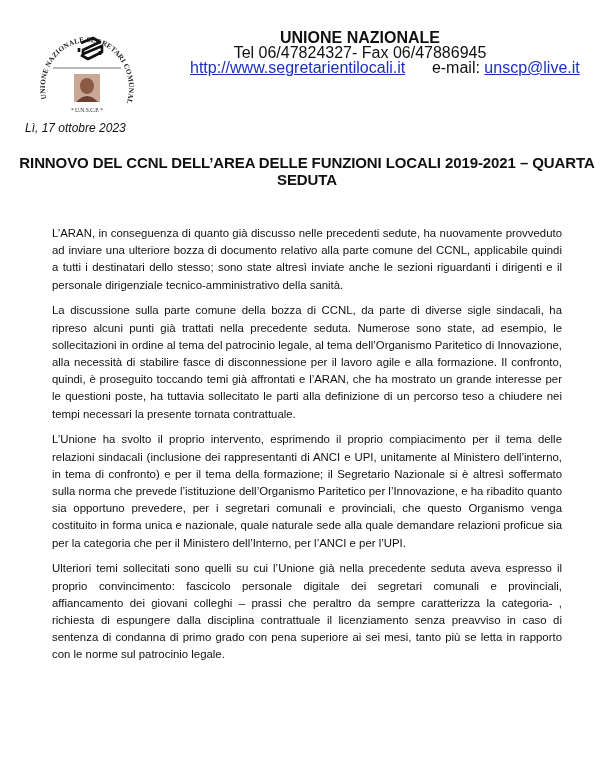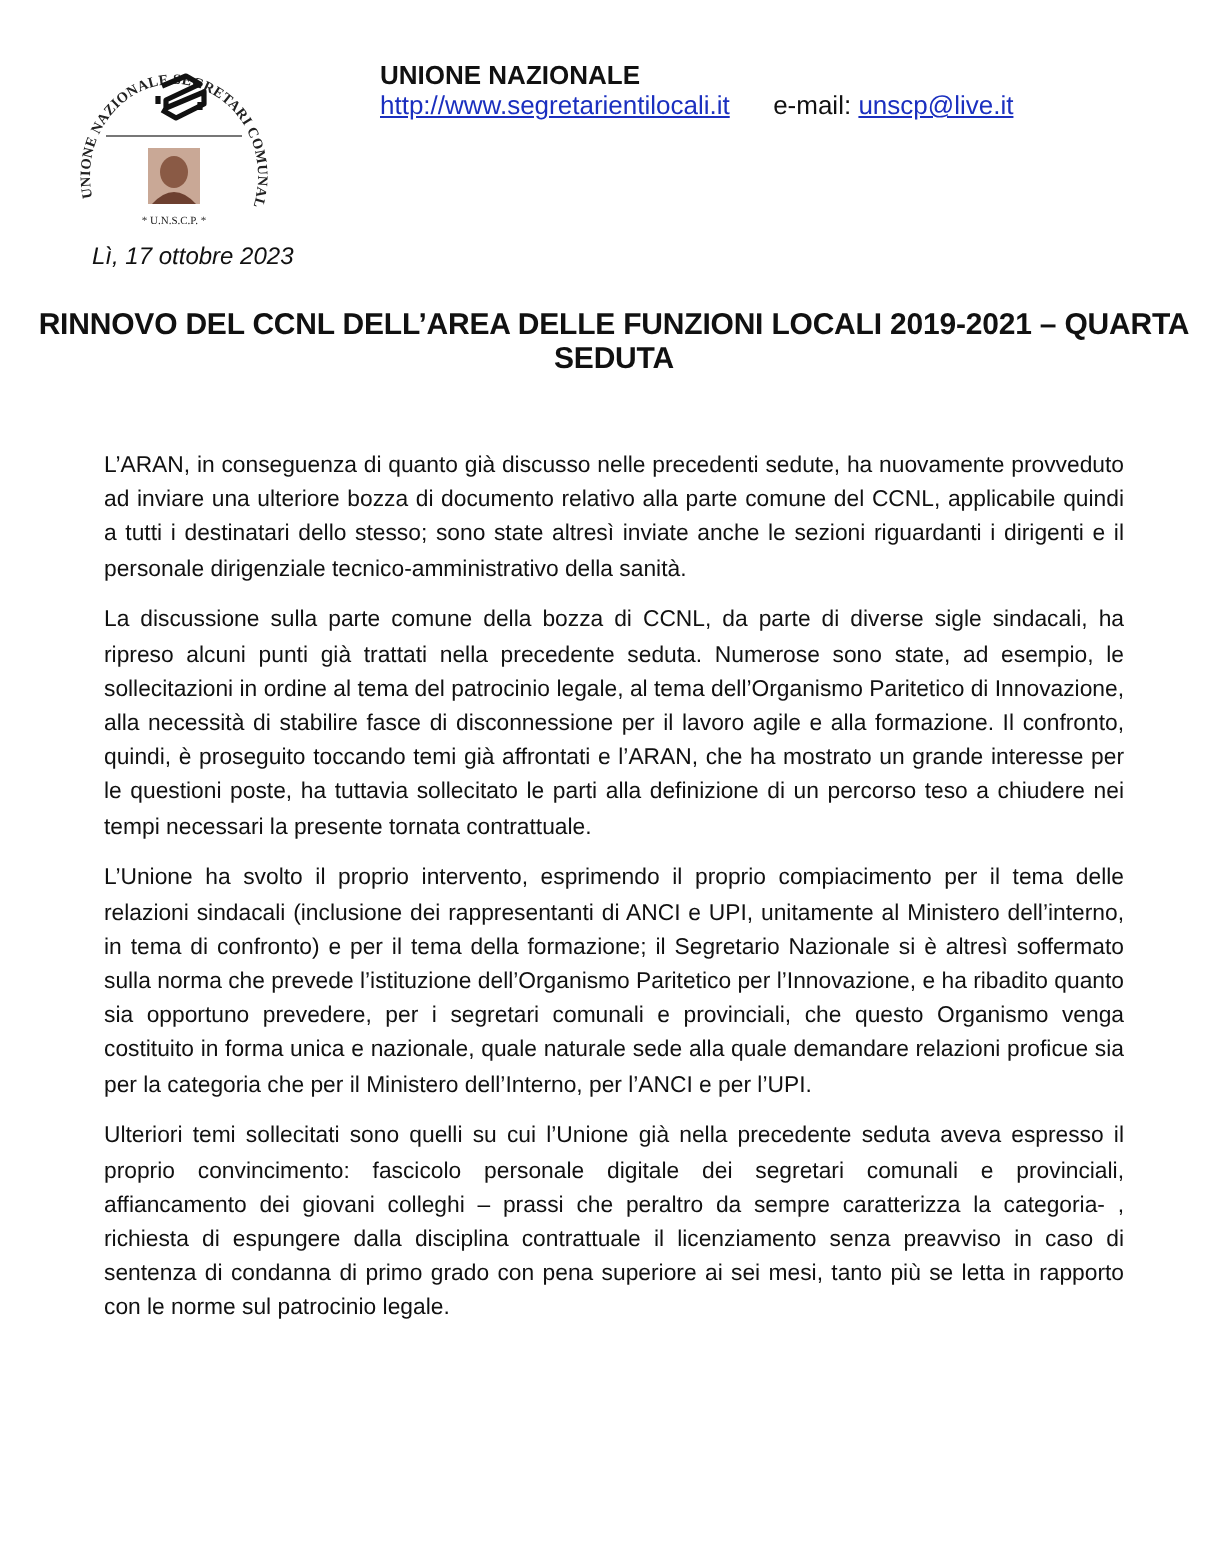--- a/index.html
+++ b/index.html
@@ -6,27 +6,27 @@
   body {
     width: 606px; height: 780px; position: relative; overflow: hidden;
     font-family: "Liberation Sans", "DejaVu Sans", sans-serif;
     color: #111111;
   }
   .logo {
     position: absolute; left: 33px; top: 24px; width: 108px; height: 100px;
   }
   .header {
     position: absolute; left: 190px; top: 30px; width: 340px;
-    font-size: 13px; line-height: 15px;
+    text-align: center; font-size: 16px; line-height: 15px;
   }
   .header .org { font-weight: bold; }
   .header a { color: #1a2fbf; text-decoration: underline; margin-top: 14px; }
   .header .contact-row { white-space: nowrap; }
   .date {
-    position: absolute; left: 46px; top: 121px;
+    position: absolute; left: 25px; top: 121px;
     font-style: italic; font-size: 12px;
   }
   .title {
     position: absolute; left: 4px; width: 606px; top: 154px;
     text-align: center; font-weight: bold; font-size: 15px;
     letter-spacing: -0.1px;
   }
   .body-text {
     position: absolute; left: 52px; top: 225px; width: 510px;
     font-size: 11.4px; line-height: 17.2px; text-align: justify;
@@ -51,20 +51,21 @@
     <line x1="20" y1="44" x2="88" y2="44" stroke="#777" stroke-width="1"></line>
     <rect x="41" y="50" width="26" height="28" fill="#c9a896"></rect>
     <ellipse cx="54" cy="62" rx="7" ry="8" fill="#8a5a45"></ellipse>
     <path d="M 43 78 Q 54 66 65 78 Z" fill="#6d4030"></path>
     <text x="54" y="88" text-anchor="middle" font-family="Liberation Serif, serif" font-size="5.5" fill="#222">* U.N.S.C.P. *</text>
   </svg>
 </div>
 
 <div class="header">
   <div class="org">UNIONE NAZIONALE</div>
+  <div>Tel 06/47824327- Fax 06/47886945</div>
   <div class="contact-row">
     <a>http://www.segretarientilocali.it</a>
     <span>&nbsp;&nbsp;&nbsp;&nbsp;</span>
     <span>e-mail:</span>
     <span> </span>
     <a>unscp@live.it</a>
   </div>
 </div>
 
 <div class="date">Lì, 17 ottobre 2023</div>

